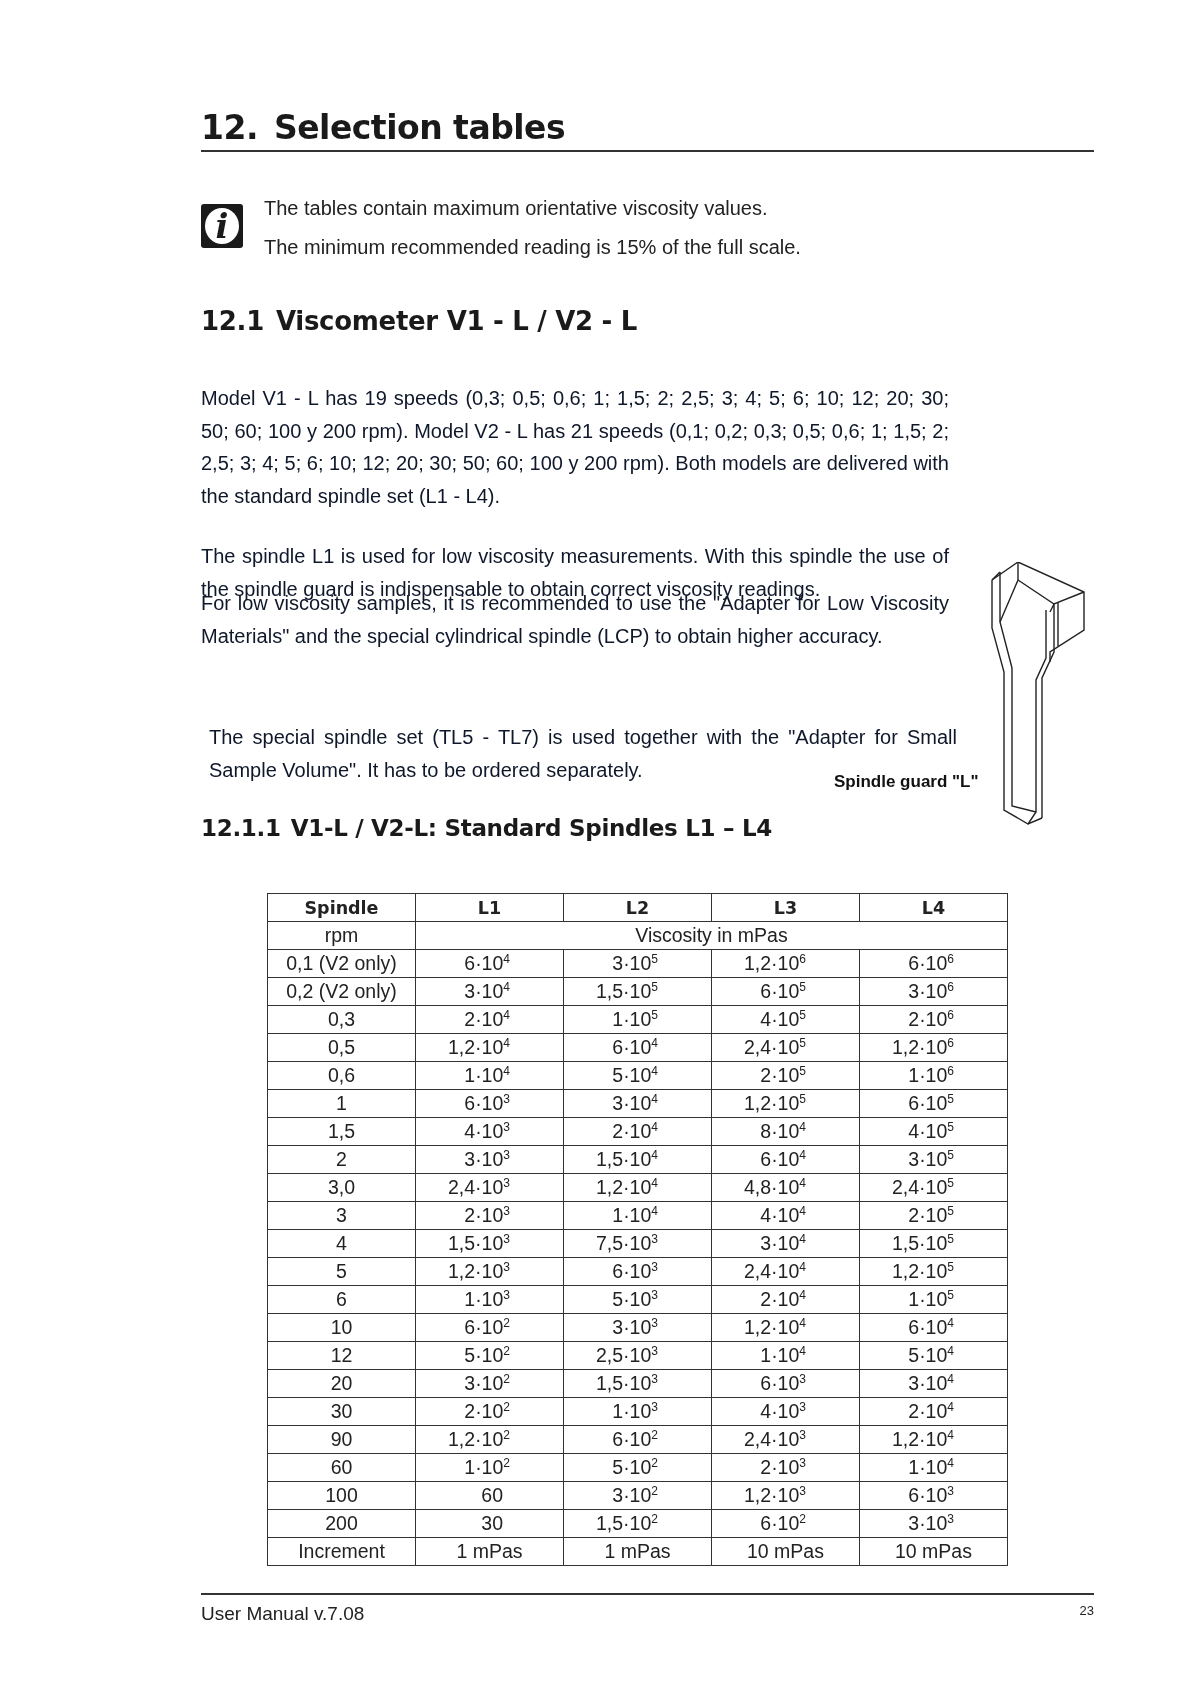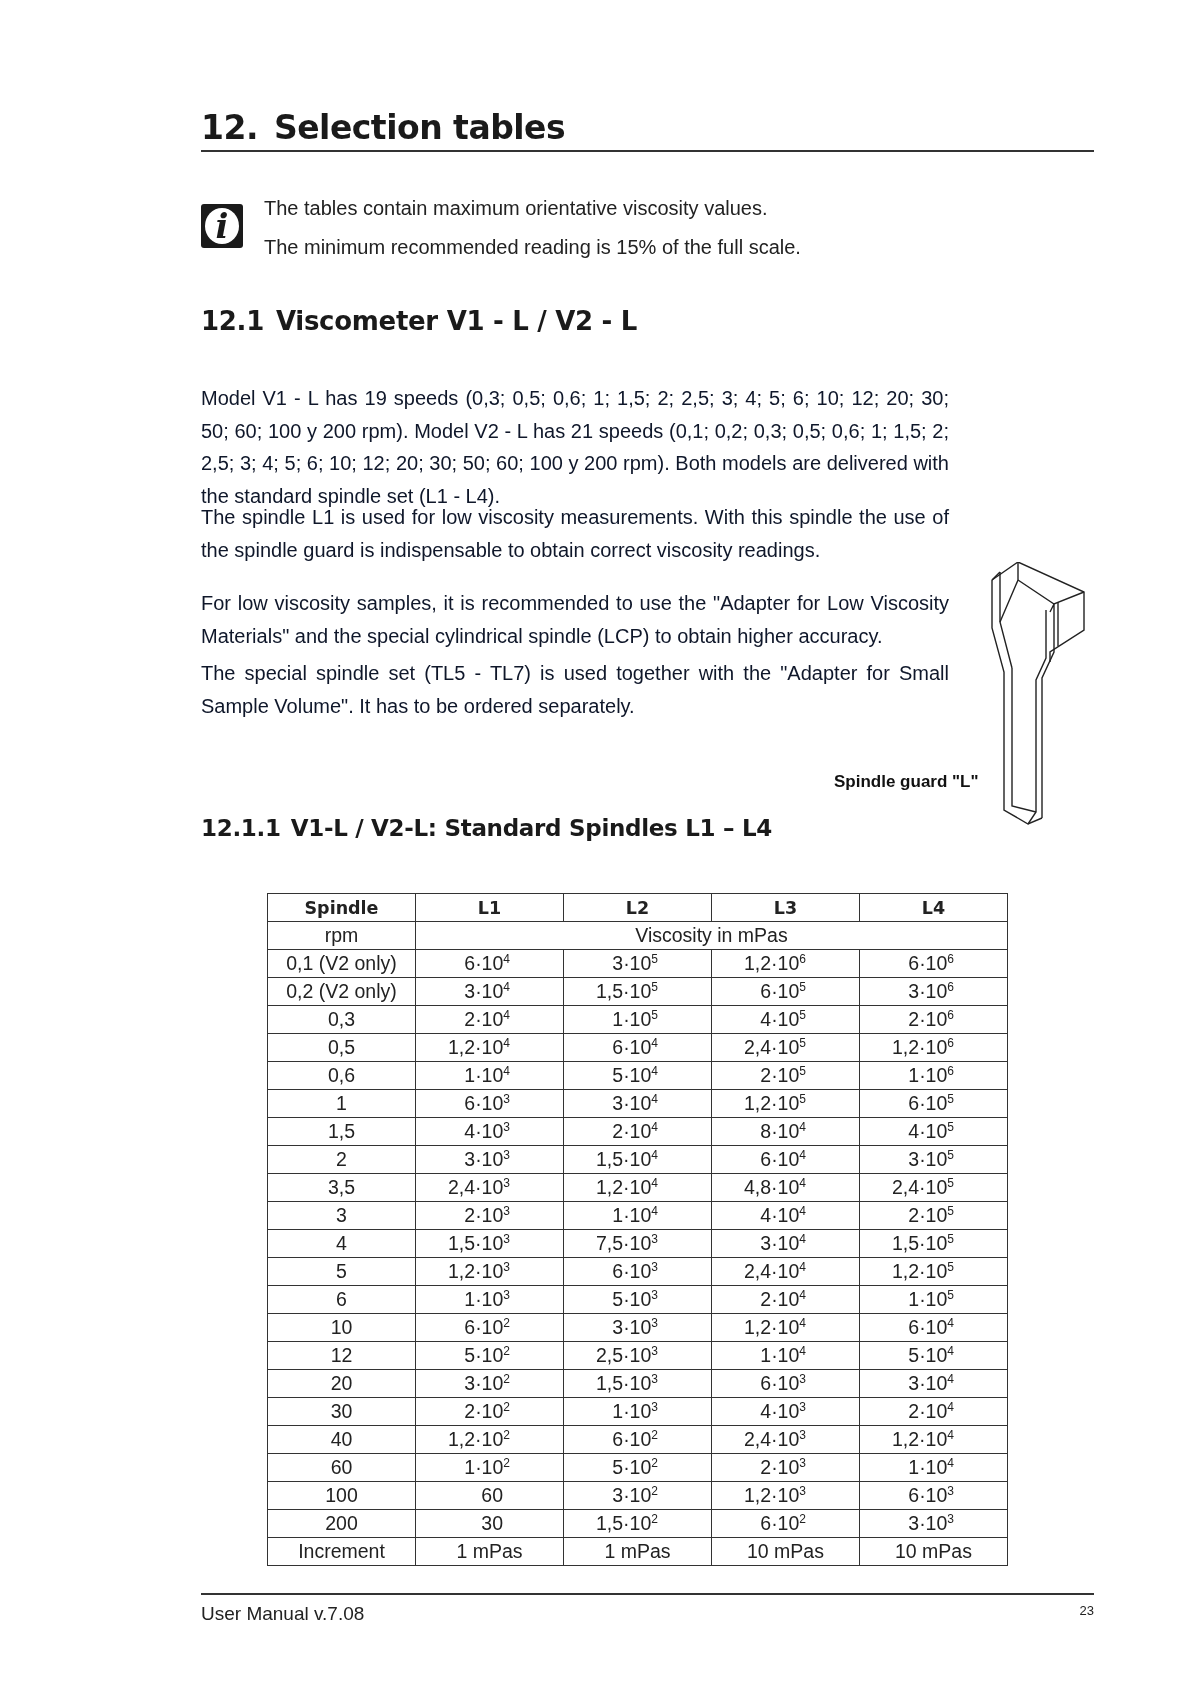--- a/index.html
+++ b/index.html
@@ -17,23 +17,23 @@
                  font-style: italic; font-weight: bold; font-family: "DejaVu Serif", serif; color: #1a1a1a; line-height: 40px; }
     .note { position: absolute; left: 264px; font-size: 20px; color: #222; }
     .note1 { top: 197px; }
     .note2 { top: 236px; text-align: center; }
     .h2 { position: absolute; left: 201px; top: 306px; font-size: 26px; font-weight: bold;
           font-family: "DejaVu Sans", sans-serif; letter-spacing: -0.3px; }
     .h2 .num { margin-right: 12px; }
     .para { position: absolute; left: 201px; width: 748px; font-size: 20px; line-height: 32.5px;
             text-align: justify; color: #0f172a; }
     .p1 { top: 382px; }
-    .p2 { top: 501px; }
+    .p2 { top: 540px; }
     .p3 { top: 587px; }
-    .p4 { top: 657px; }
+    .p4 { top: 721px; margin-left: 8px; }
     .guard-caption { position: absolute; left: 834px; top: 772px; font-size: 17px; font-weight: bold; color: #111; }
     .guard-svg { position: absolute; left: 990px; top: 562px; }
     .h3 { position: absolute; left: 201px; top: 815px; font-size: 23px; font-weight: bold;
           font-family: "DejaVu Sans", sans-serif; letter-spacing: -0.3px; }
     .h3 .num { margin-right: 10px; }
     table.spec { position: absolute; left: 267px; top: 893px; border-collapse: collapse; font-size: 19.5px; color: #222; }
     table.spec td, table.spec th { height: 27px; padding: 0; border: 1.5px solid #333; }
     table.spec th { font-weight: bold; text-align: center; font-family: "DejaVu Sans", sans-serif; font-size: 17.5px; }
     table.spec td.rpm { width: 147px; text-align: center; margin-top: 16px; }
     table.spec td.val { width: 147px; text-align: right; padding-right: 53px; box-sizing: border-box; }
@@ -151,21 +151,21 @@
         <td class="val"><span>4·10</span><sup>5</sup></td>
       </tr>
       <tr>
         <td class="rpm">2</td>
         <td class="val"><span>3·10</span><sup>3</sup></td>
         <td class="val"><span>1,5·10</span><sup>4</sup></td>
         <td class="val"><span>6·10</span><sup>4</sup></td>
         <td class="val"><span>3·10</span><sup>5</sup></td>
       </tr>
       <tr>
-        <td class="rpm">3,5</td>
+        <td class="rpm">3,0</td>
         <td class="val"><span>2,4·10</span><sup>3</sup></td>
         <td class="val"><span>1,2·10</span><sup>4</sup></td>
         <td class="val"><span>4,8·10</span><sup>4</sup></td>
         <td class="val"><span>2,4·10</span><sup>5</sup></td>
       </tr>
       <tr>
         <td class="rpm">3</td>
         <td class="val"><span>2·10</span><sup>3</sup></td>
         <td class="val"><span>1·10</span><sup>4</sup></td>
         <td class="val"><span>4·10</span><sup>4</sup></td>
@@ -214,21 +214,21 @@
         <td class="val"><span>3·10</span><sup>4</sup></td>
       </tr>
       <tr>
         <td class="rpm">30</td>
         <td class="val"><span>2·10</span><sup>2</sup></td>
         <td class="val"><span>1·10</span><sup>3</sup></td>
         <td class="val"><span>4·10</span><sup>3</sup></td>
         <td class="val"><span>2·10</span><sup>4</sup></td>
       </tr>
       <tr>
-        <td class="rpm">40</td>
+        <td class="rpm">90</td>
         <td class="val"><span>1,2·10</span><sup>2</sup></td>
         <td class="val"><span>6·10</span><sup>2</sup></td>
         <td class="val"><span>2,4·10</span><sup>3</sup></td>
         <td class="val"><span>1,2·10</span><sup>4</sup></td>
       </tr>
       <tr>
         <td class="rpm">60</td>
         <td class="val"><span>1·10</span><sup>2</sup></td>
         <td class="val"><span>5·10</span><sup>2</sup></td>
         <td class="val"><span>2·10</span><sup>3</sup></td>

